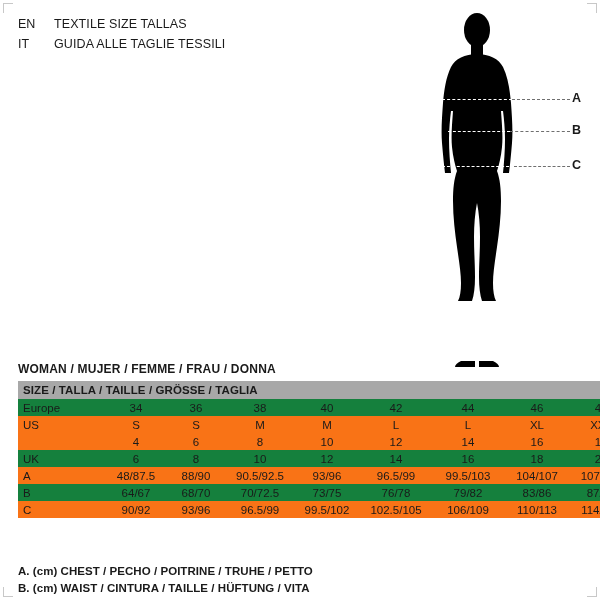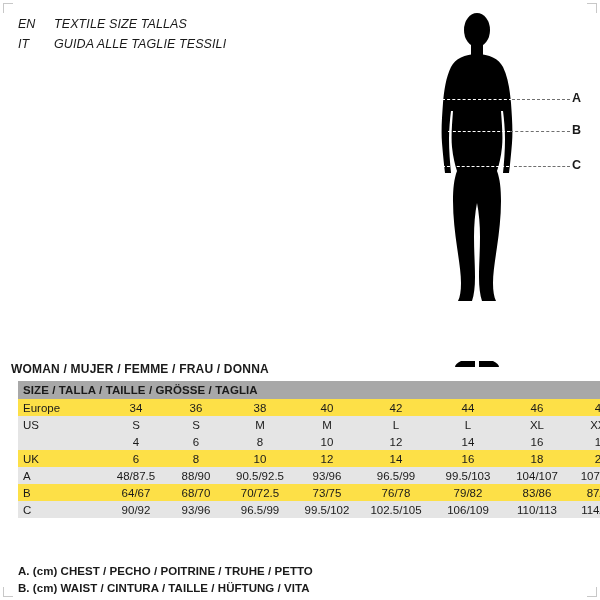--- a/index.html
+++ b/index.html
@@ -27,21 +27,20 @@
     position: absolute;
     top: 14px;
     left: 18px;
     width: 330px;
   }
   .lang-row {
     display: flex;
     align-items: center;
     height: 20px;
     line-height: 20px;
-    font-style: italic;
   }
   .lang-code {
     width: 36px;
     font-size: 12.5px;
     color: #1a1a1a;
   }
   .lang-text {
     font-size: 12.5px;
     color: #1a1a1a;
     letter-spacing: 0.1px;
@@ -72,21 +71,21 @@
     position: absolute;
     font-size: 12.5px;
     color: #1a1a1a;
     font-weight: 700;
   }
 
   
   .woman-title {
     position: absolute;
     top: 362px;
-    left: 11px;
+    left: 18px;
     font-size: 12px;
     font-weight: 700;
     letter-spacing: 0.2px;
     color: #1a1a1a;
   }
   table.size-table {
     position: absolute;
     top: 381px;
     left: 18px;
     width: 564px;
@@ -106,22 +105,22 @@
     padding-left: 5px;
   }
   tr.head-row td {
     background: #a8a8a8;
     font-weight: 700;
     text-align: left;
     padding-left: 5px;
     letter-spacing: 0.1px;
     height: 18px;
   }
-  tr.shade td { background: #fde047; }
-  tr.plain td { background: #e5e5e5; }
+  tr.shade td { background: #15803d; }
+  tr.plain td { background: #f97316; }
 
   
   .notes {
     position: absolute;
     top: 543px;
     left: 18px;
     width: 400px;
     margin-top: 20px;
   }
   .note {

